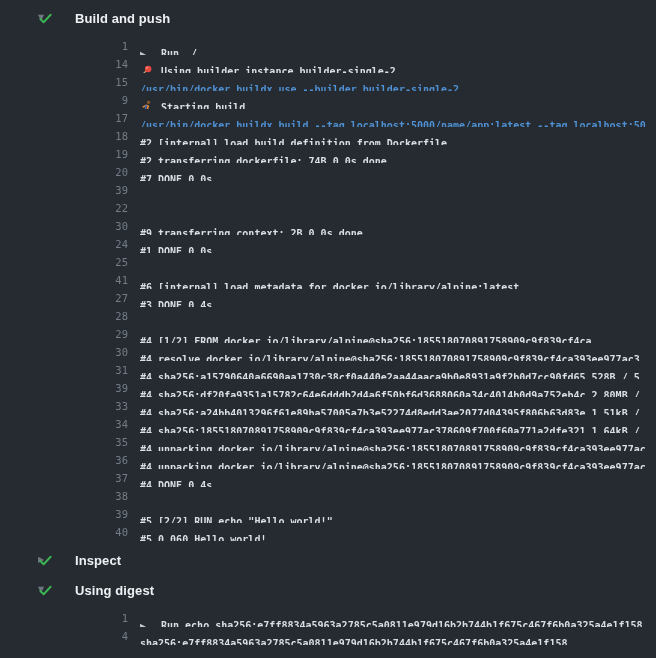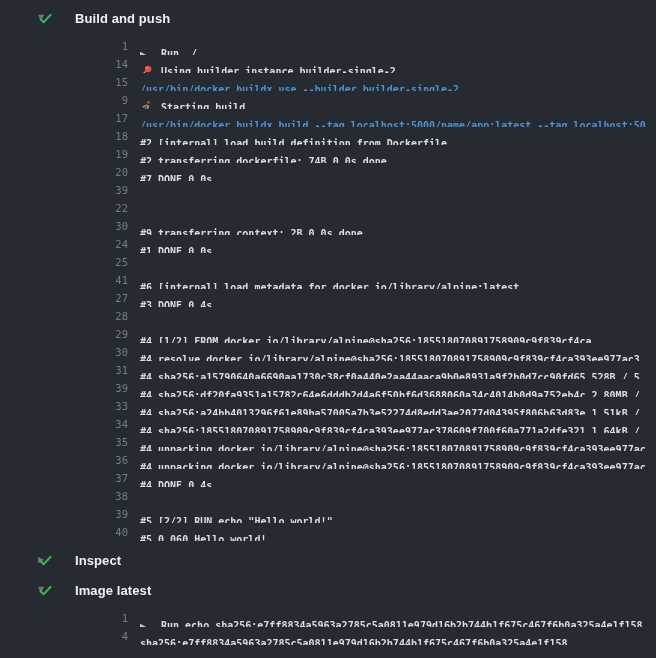--- a/index.html
+++ b/index.html
@@ -200,21 +200,21 @@
         </div>
       </div>
       <div class="section">
         <div class="section-header">
           <span class="toggle">▼</span>
           <span class="check">
             <svg width="15" height="15" viewBox="0 0 16 16">
               <path d="M2.5 8.5 L6 12 L13.5 4" fill="none" stroke="currentColor" stroke-width="2" stroke-linecap="round" stroke-linejoin="round"></path>
             </svg>
           </span>
-          <span class="sec-title">Image latest</span>
+          <span class="sec-title">Using digest</span>
         </div>
         <div class="lines">
           <div class="row">
             <span class="gutter">1</span>
             <span class="content"><span class="play">▶</span><span class="t-default">Run echo sha256:e7ff8834a5963a2785c5a0811e979d16b2b744b1f675c467f6b0a325a4e1f158</span></span>
           </div>
           <div class="row">
             <span class="gutter">4</span>
             <span class="content"><span class="t-default">sha256:e7ff8834a5963a2785c5a0811e979d16b2b744b1f675c467f6b0a325a4e1f158</span></span>
           </div>

